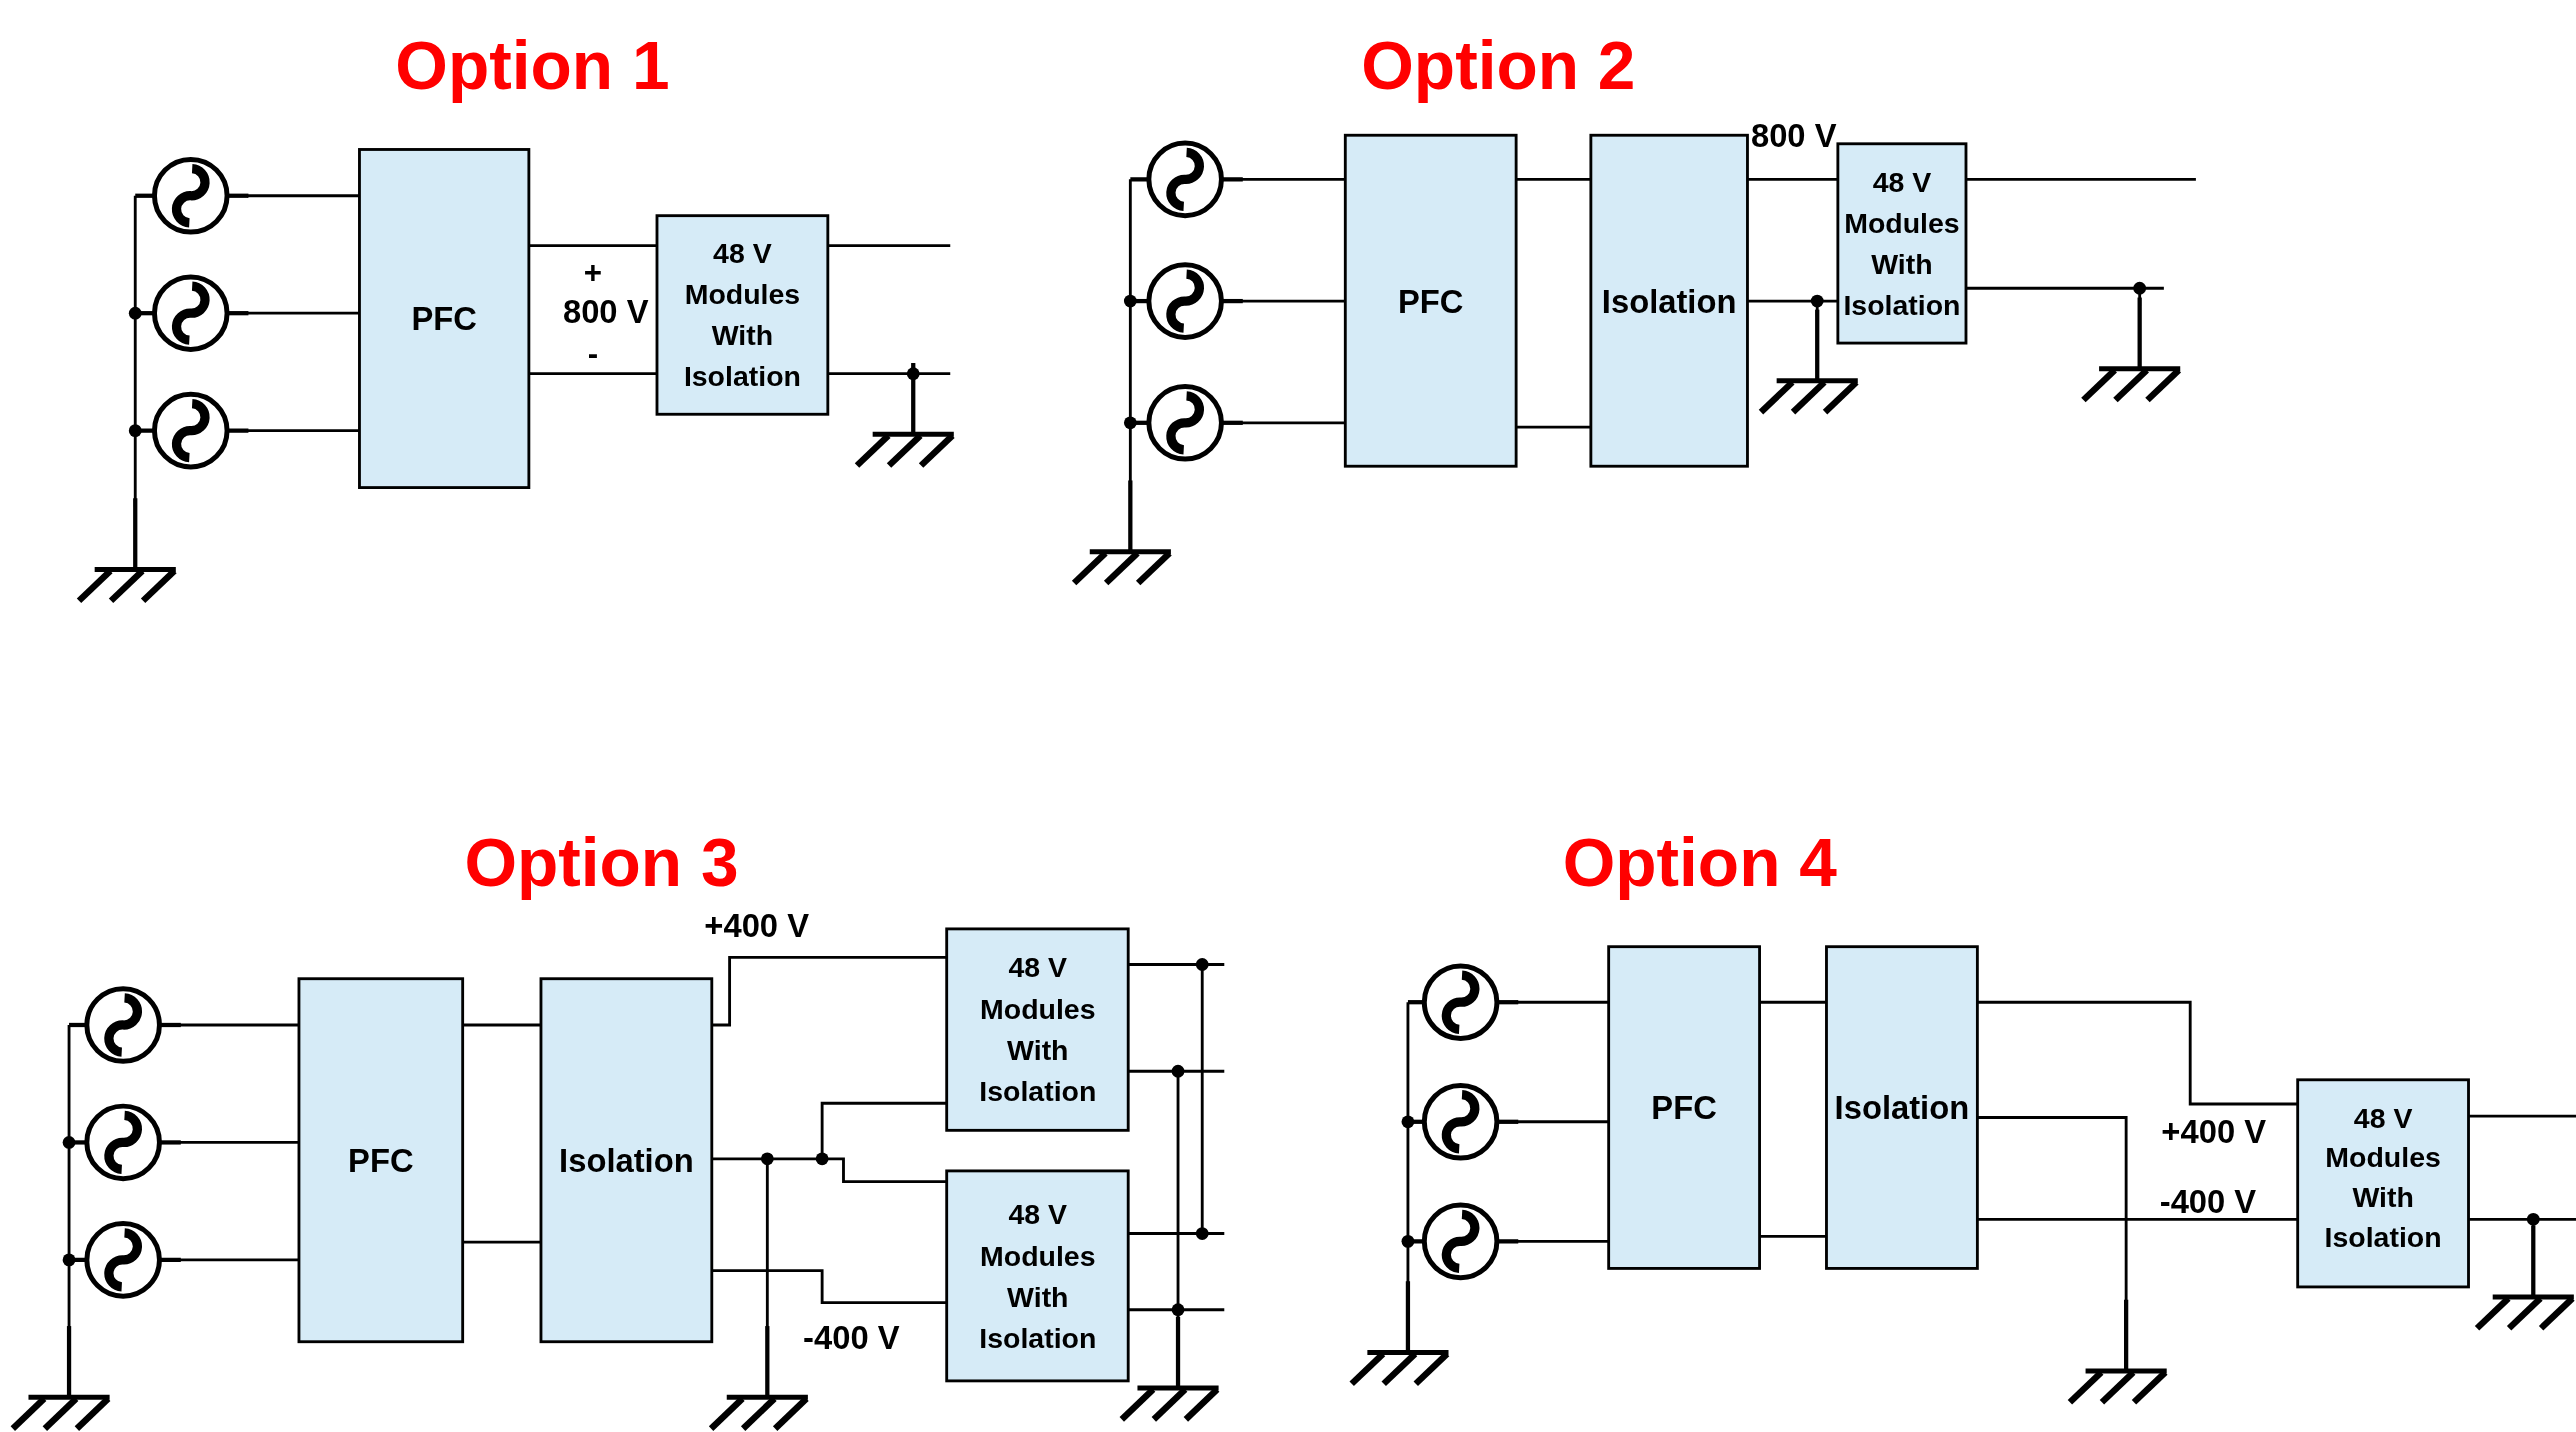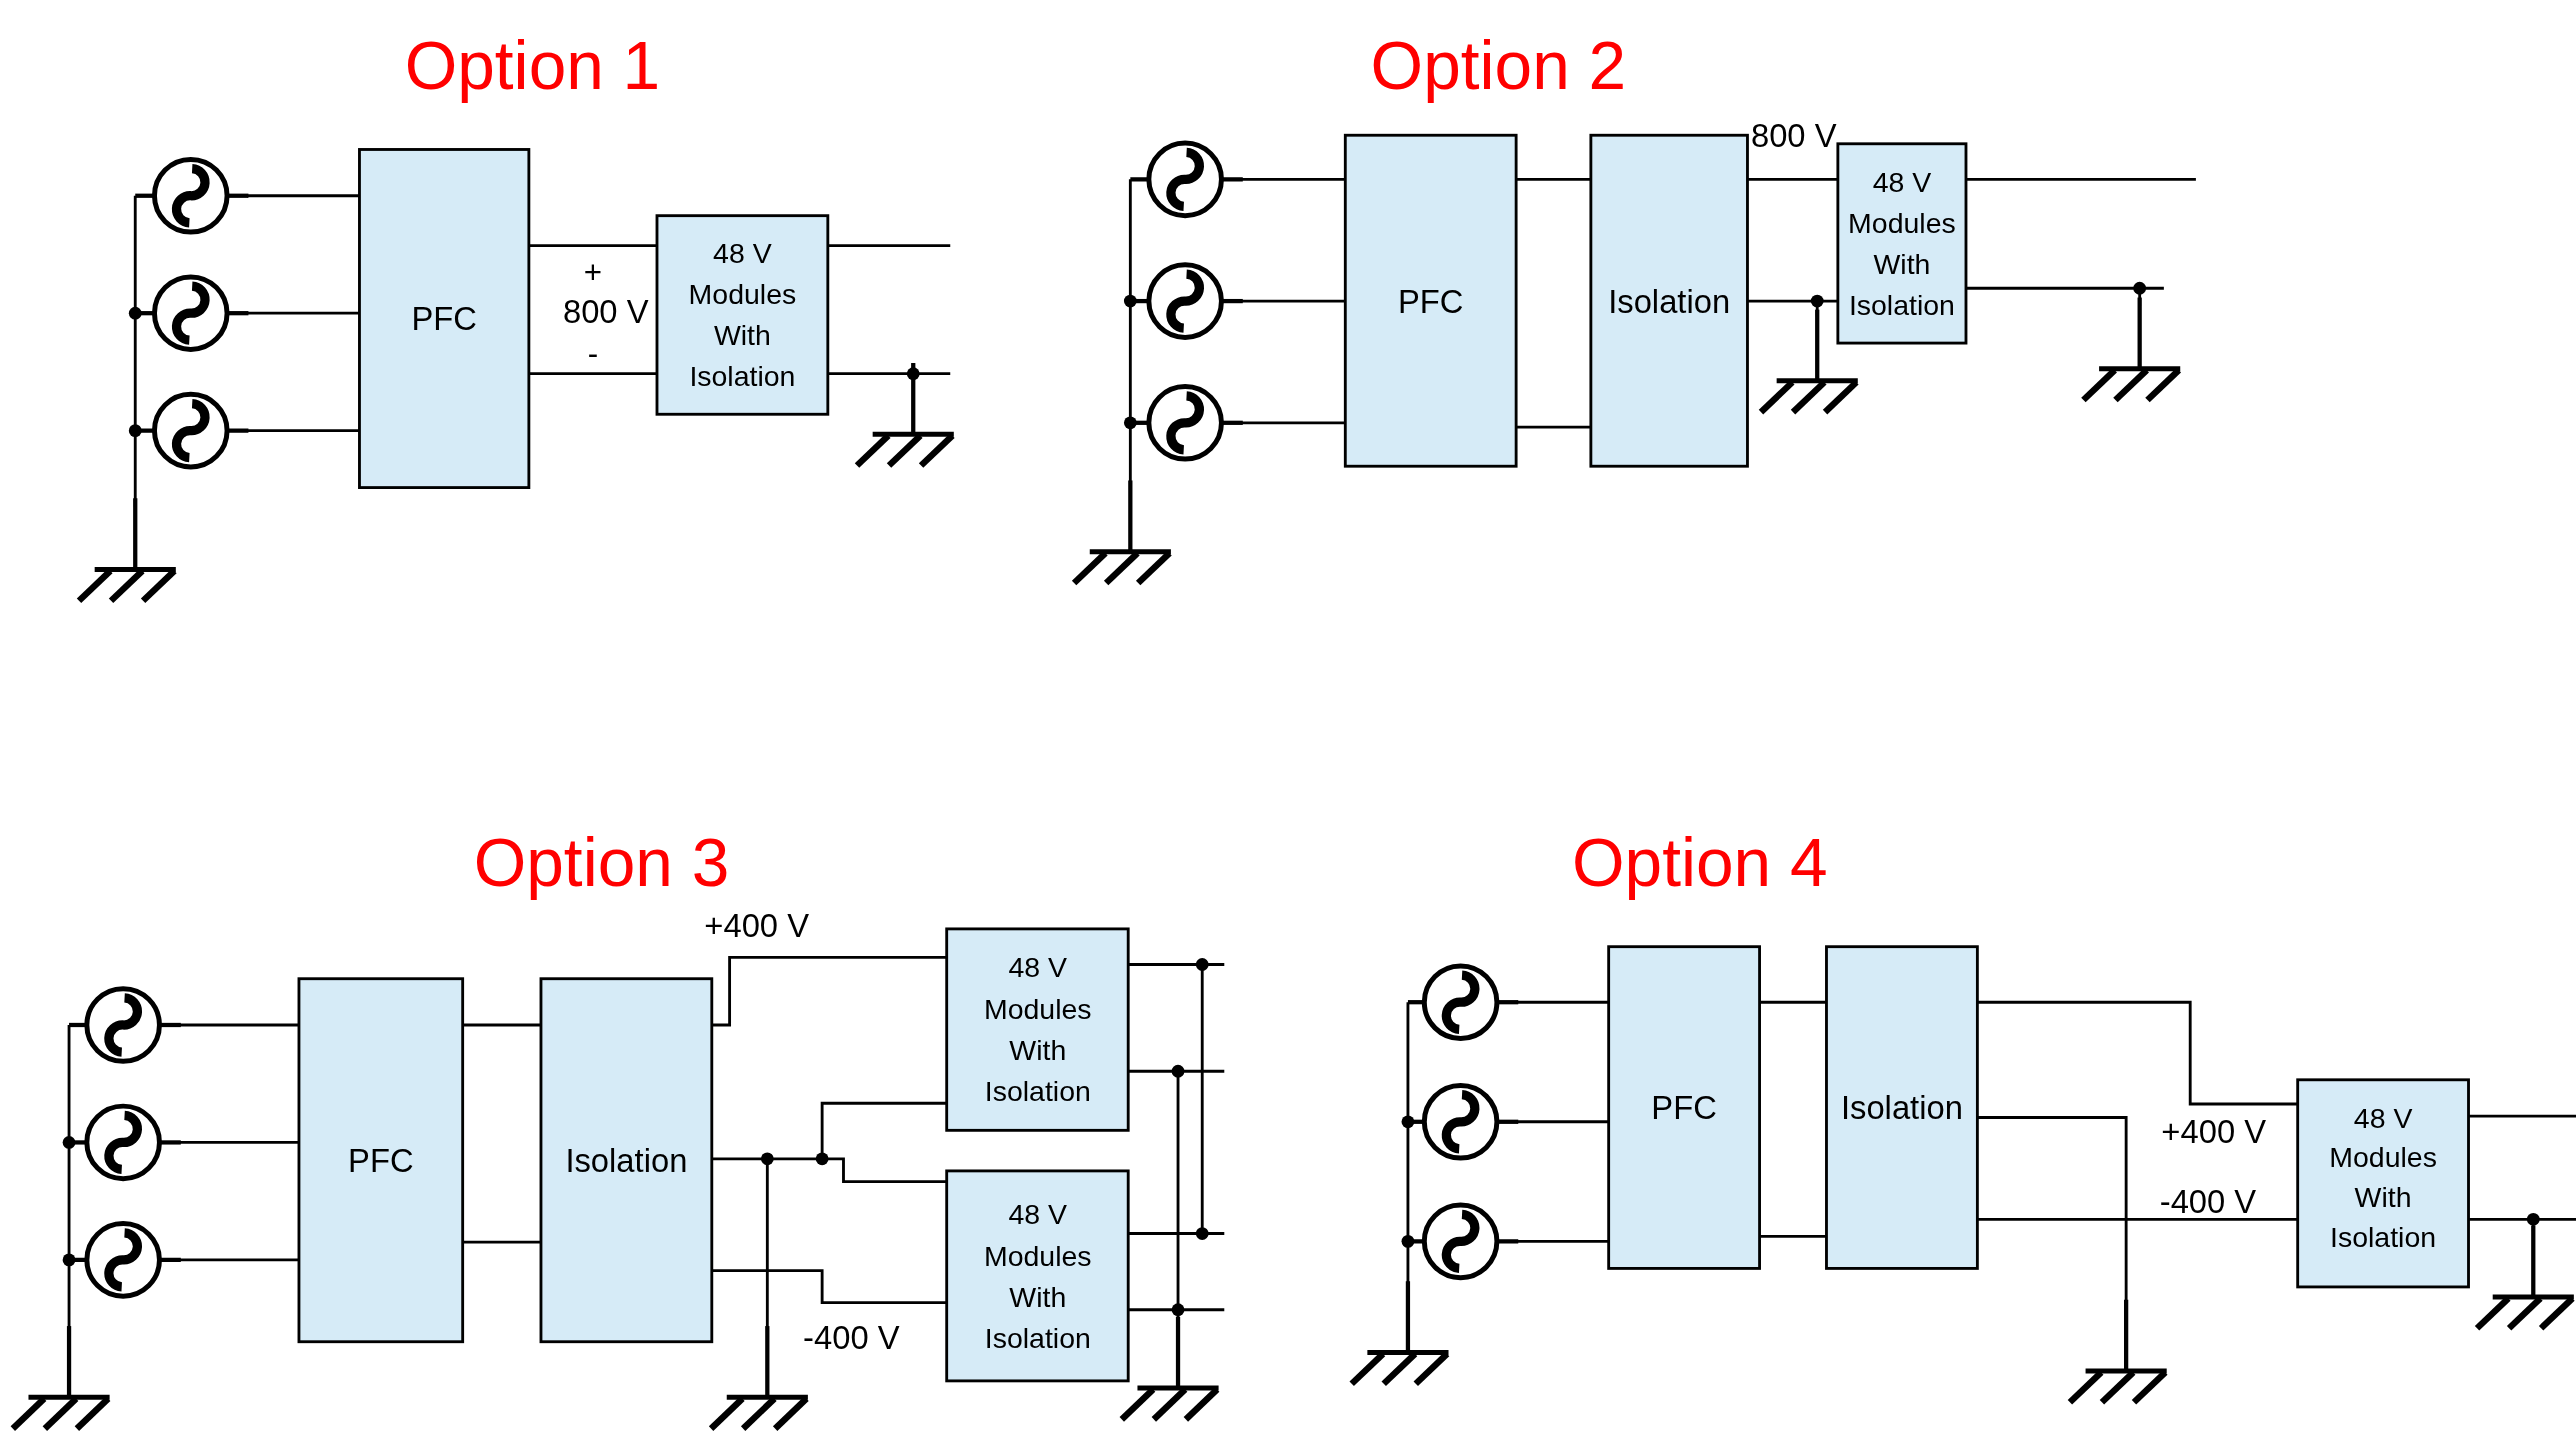--- a/index.html
+++ b/index.html
@@ -1,17 +1,17 @@
 <!DOCTYPE html>
 <html style="--accent: #FF0000; --blockfill: #D6EBF7; --ink: #000000; --bg: #FFFFFF;font-size:11.4px"><head>
 <meta charset="utf-8">
 <style>
   :root{ --accent:#FF0000; --blockfill:#D6EBF7; --ink:#000000; --bg:#FFFFFF; }
   html,body{margin:0;padding:0;background:var(--bg);}
-  .stage{width:100%;max-width:2576px;margin:0 auto;}
+  .stage{width:100%;max-width:2576px;margin:0 auto;font-weight:bold;}
   svg{display:block;width:100%;height:auto;background:var(--bg);}
   text{font-family:"Liberation Sans",sans-serif;fill:var(--ink);
        text-anchor:middle;dominant-baseline:central;}
   .title{font-size:95px;fill:var(--accent);}
   .blklbl{font-size:46px;}
   .modlbl{font-size:40px;}
   .vlbl{font-size:46px;}
   .siglbl{font-size:44px;}
   .blk{fill:var(--blockfill);stroke:var(--ink);stroke-width:4;}
   .w4{stroke:var(--ink);stroke-width:4;fill:none;}

